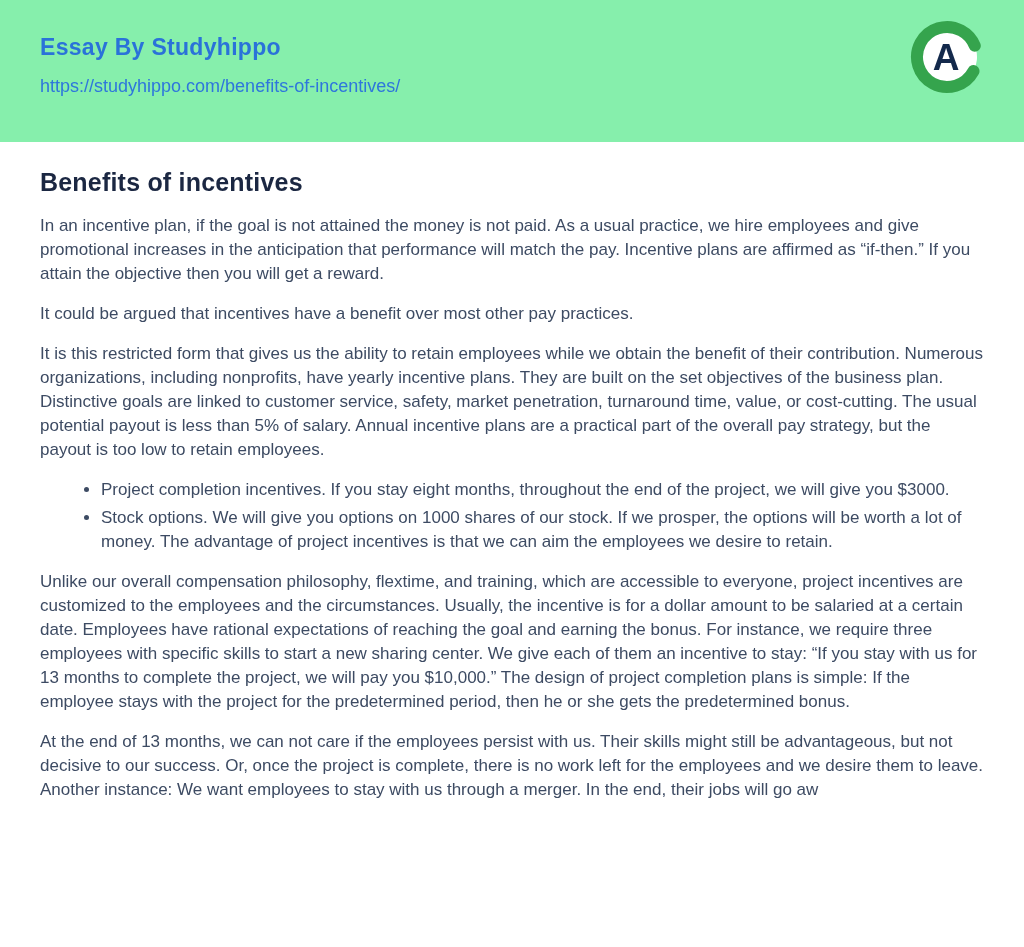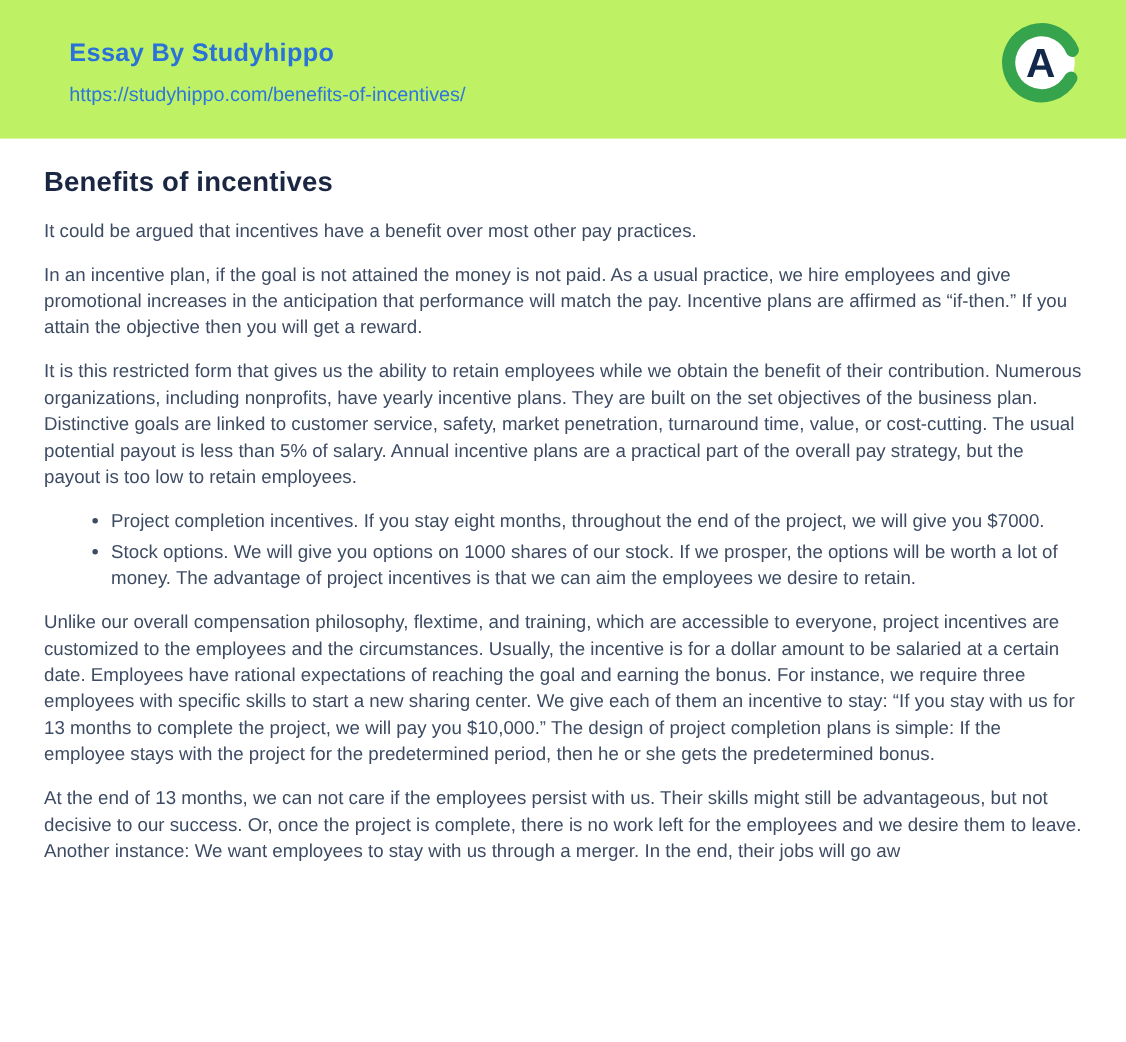--- a/index.html
+++ b/index.html
@@ -3,23 +3,23 @@
 <meta charset="utf-8">
 <style>
   * { margin: 0; padding: 0; box-sizing: border-box; }
   html, body { width: 1024px; height: 947px; }
   body {
     background: #ffffff;
     font-family: "Liberation Sans", sans-serif;
     overflow: hidden;
   }
   .header {
-    background: #bef264;
-    height: 126px;
-    padding: 34px 40px 0 63px;
+    background: #86efac;
+    height: 142px;
+    padding: 34px 40px 0 40px;
     position: relative;
   }
   .site-title {
     color: #2a72d9;
     font-size: 23px;
     font-weight: 700;
     letter-spacing: 0.3px;
   }
   .site-url {
     display: inline-block;
@@ -73,24 +73,24 @@
     <svg viewBox="0 0 76 76" width="76" height="76">
       <circle cx="38" cy="38" r="30" fill="#ffffff" stroke="#35a44d" stroke-width="12" stroke-dasharray="162 26.5" stroke-linecap="round" transform="rotate(28 38 38)"></circle>
       <text x="37" y="51" text-anchor="middle" font-size="37" font-weight="bold" font-family="Liberation Sans, sans-serif" fill="#13294b">A</text>
     </svg>
   </div>
 </div>
 
 <div class="content">
   <h1 class="page-title">Benefits of incentives</h1>
 
+  <p>In an incentive plan, if the goal is not attained the money is not paid. As a usual practice, we hire employees and give promotional increases in the anticipation that performance will match the pay. Incentive plans are affirmed as “if-then.” If you attain the objective then you will get a reward.</p>
   <p>It could be argued that incentives have a benefit over most other pay practices.</p>
-  <p>In an incentive plan, if the goal is not attained the money is not paid. As a usual practice, we hire employees and give promotional increases in the anticipation that performance will match the pay. Incentive plans are affirmed as “if-then.” If you attain the objective then you will get a reward.</p>
   <p>It is this restricted form that gives us the ability to retain employees while we obtain the benefit of their contribution. Numerous organizations, including nonprofits, have yearly incentive plans. They are built on the set objectives of the business plan. Distinctive goals are linked to customer service, safety, market penetration, turnaround time, value, or cost-cutting. The usual potential payout is less than 5% of salary. Annual incentive plans are a practical part of the overall pay strategy, but the payout is too low to retain employees.</p>
 
   <ul>
-    <li>Project completion incentives. If you stay eight months, throughout the end of the project, we will give you $7000.</li>
+    <li>Project completion incentives. If you stay eight months, throughout the end of the project, we will give you $3000.</li>
     <li>Stock options. We will give you options on 1000 shares of our stock. If we prosper, the options will be worth a lot of money. The advantage of project incentives is that we can aim the employees we desire to retain.</li>
   </ul>
 
   <p>Unlike our overall compensation philosophy, flextime, and training, which are accessible to everyone, project incentives are customized to the employees and the circumstances. Usually, the incentive is for a dollar amount to be salaried at a certain date. Employees have rational expectations of reaching the goal and earning the bonus. For instance, we require three employees with specific skills to start a new sharing center. We give each of them an incentive to stay: “If you stay with us for 13 months to complete the project, we will pay you $10,000.” The design of project completion plans is simple: If the employee stays with the project for the predetermined period, then he or she gets the predetermined bonus.</p>
   <p>At the end of 13 months, we can not care if the employees persist with us. Their skills might still be advantageous, but not decisive to our success. Or, once the project is complete, there is no work left for the employees and we desire them to leave. Another instance: We want employees to stay with us through a merger. In the end, their jobs will go aw</p>
 </div>
 
 </body></html>

